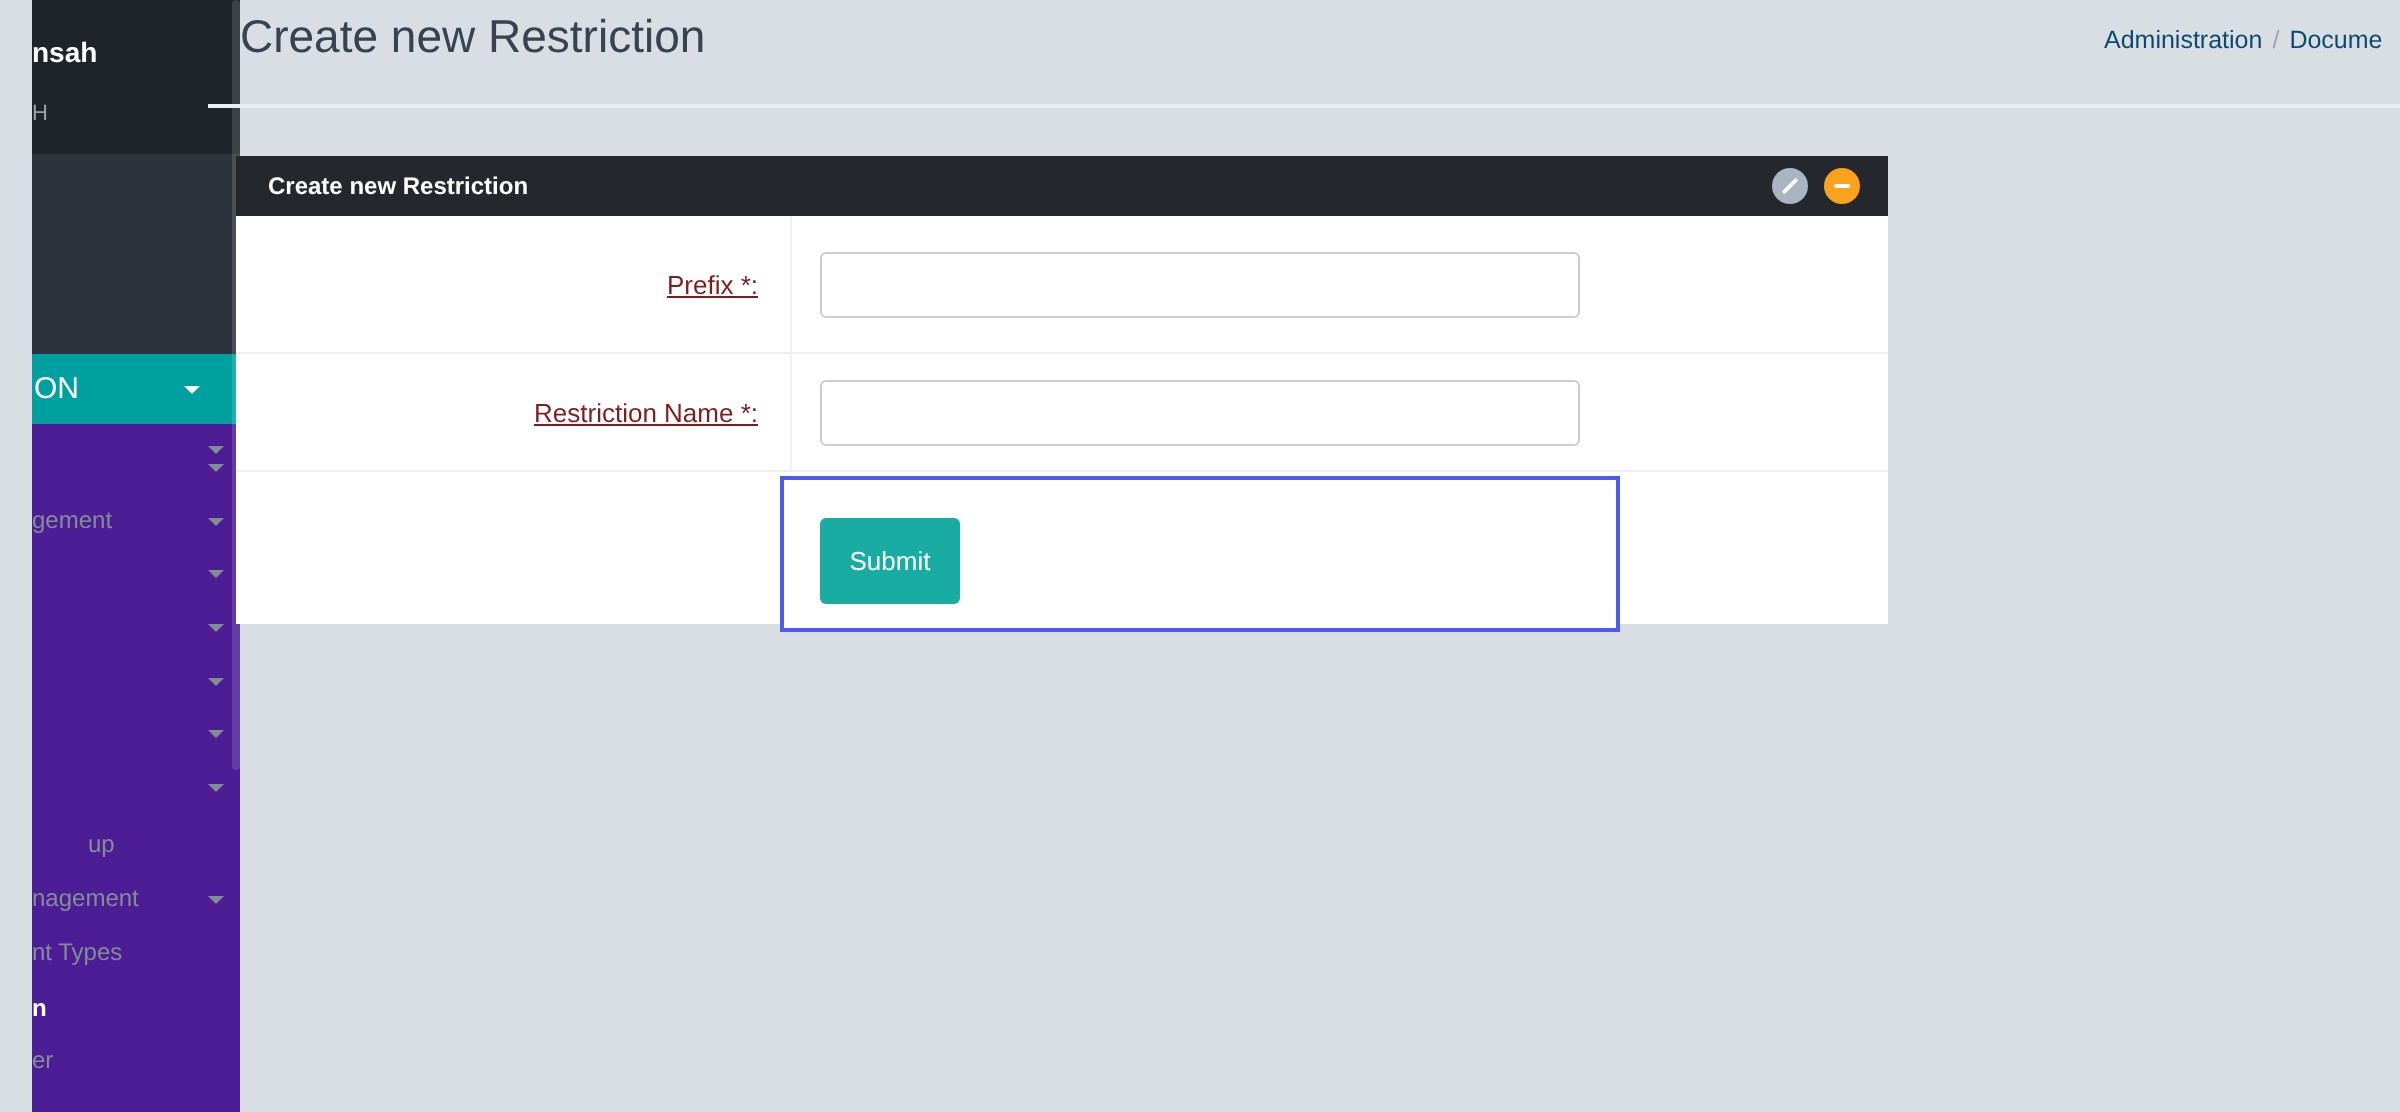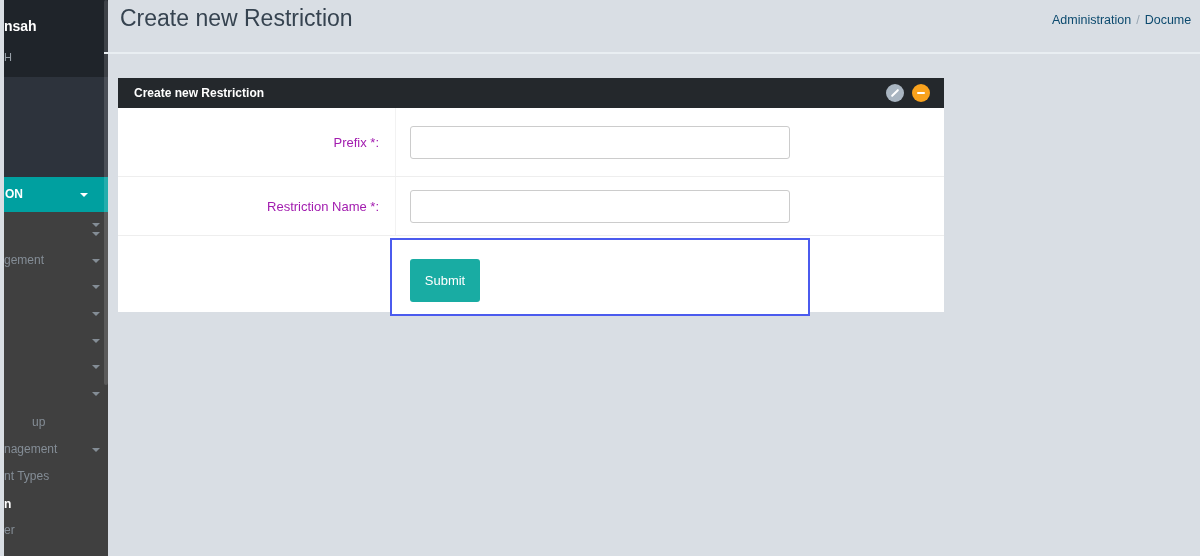--- a/index.html
+++ b/index.html
@@ -1,27 +1,27 @@
 <!DOCTYPE html>
 <html><head>
 <meta charset="utf-8">
 <style>
   * { margin:0; padding:0; box-sizing:border-box; }
   html,body { width:1200px; height:556px; }
   body { font-family:"Liberation Sans", sans-serif; background:#d9dee4; overflow:hidden; }
   .screen { position:relative; width:1200px; height:556px; overflow:hidden; background:#d9dee4; }
 
   
-  .sidebar { position:absolute; left:4px; top:0; width:104px; height:556px; background:#404040; overflow:hidden; }
+  .sidebar { position:absolute; left:16px; top:0; width:104px; height:556px; background:#4c1d95; overflow:hidden; }
   .sb-section-a { position:absolute; left:0; top:0; width:104px; height:77px; background:#1f242a; }
   .sb-user { position:absolute; left:0; top:18px; color:#ffffff; font-weight:bold; font-size:14px; white-space:nowrap; }
   .sb-user-sub { position:absolute; left:0; top:51px; color:#99a1aa; font-size:11px; white-space:nowrap; }
   .sb-section-b { position:absolute; left:0; top:77px; width:104px; height:100px; background:#2d333c; }
   .sb-active { position:absolute; left:0; top:177px; width:104px; height:35px; background:#00a0a0; color:#fff; }
-  .sb-active-label { position:absolute; left:1px; top:0; line-height:35px; font-size:12px; font-weight:bold; white-space:nowrap; }
+  .sb-active-label { position:absolute; left:1px; top:0; line-height:35px; font-size:15px; font-weight:normal; white-space:nowrap; }
   .sb-row { position:absolute; left:0; width:104px; height:27px; line-height:27px; font-size:12px; color:#848d96; white-space:nowrap; }
   .sb-row.active { color:#ffffff; font-weight:bold; }
   .caret { display:inline-block; width:0; height:0; border-left:4px solid transparent; border-right:4px solid transparent; border-top:4px solid #848d96; }
   .caret.white { border-top-color:#ffffff; }
   .caret.abs { position:absolute; }
   .sb-caret { position:absolute; left:88px; top:12px; }
   .sb-scroll-thumb { position:absolute; right:0; top:0; width:4px; height:385px; background:rgba(255,255,255,0.14); border-radius:2px; }
 
   
   .page-title { position:absolute; left:120px; top:5px; font-size:23px; font-weight:400; color:#364350; }
@@ -38,21 +38,21 @@
   .icon-circle { width:18px; height:18px; border-radius:50%; display:flex; align-items:center; justify-content:center; cursor:pointer; }
   .icon-circle.edit { background:#a9b5c1; }
   .icon-circle.collapse { background:#f9a21d; }
   .edit-bar { width:10px; height:2px; background:#ffffff; border-radius:1px; transform:rotate(-45deg); }
   .minus-bar { width:8px; height:2px; background:#ffffff; border-radius:1px; }
 
   .form-row { display:flex; border-bottom:1px solid #eeeeee; }
   .form-row.r1 { height:69px; }
   .form-row.r2 { height:59px; }
   .label-cell { width:278px; border-right:1px solid #f2f2f2; display:flex; align-items:center; justify-content:flex-end; padding-right:16px; }
-  .form-label { font-size:13px; color:#a21caf; }
+  .form-label { font-size:13px; color:#7f1d1d;text-decoration:underline; }
   .field-cell { flex:1; display:flex; align-items:center; padding-left:14px; }
   .text-input { width:380px; height:33px; border:1px solid #cccccc; border-radius:3px; background:#ffffff; outline:none; font-size:13px; padding:0 8px; font-family:"Liberation Sans", sans-serif; }
 
   .submit-zone { position:absolute; left:272px; top:160px; width:420px; height:78px; background:#ffffff; border:2px solid #4b5bee; }
   .submit-btn { position:absolute; left:18px; top:19px; width:70px; height:43px; background:#19aca3; color:#ffffff; border:none; border-radius:3px; font-size:13px; cursor:pointer; font-family:"Liberation Sans", sans-serif; }
 </style>
 </head>
 <body>
 
 <div class="screen">

